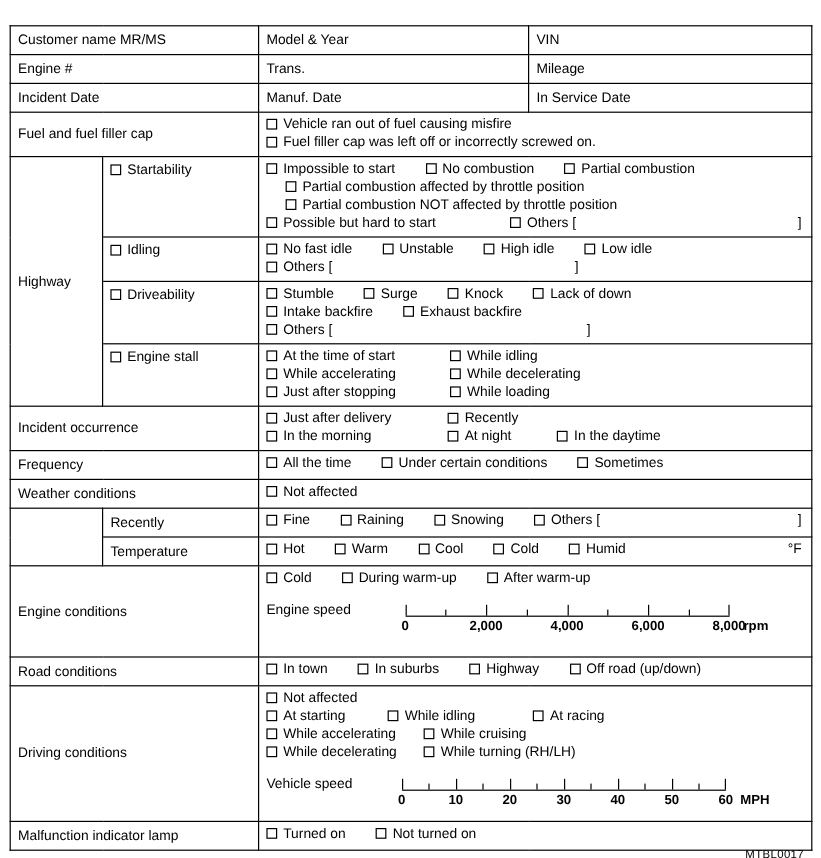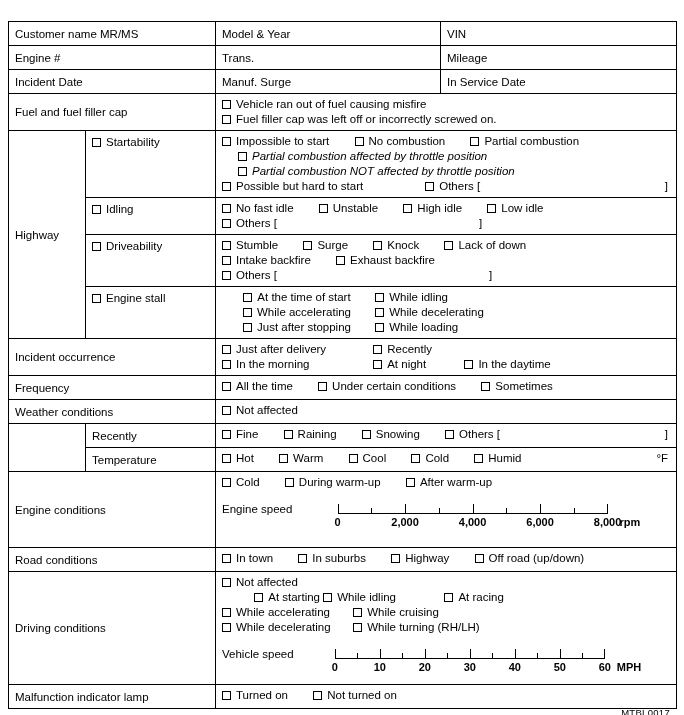--- a/index.html
+++ b/index.html
@@ -8,28 +8,28 @@
   *{box-sizing:border-box;}
   .page{position:relative;width:684px;height:715px;background:#fff;overflow:hidden;margin-top:13px;}
   table.form{position:absolute;left:8px;top:8px;width:668px;border-collapse:collapse;table-layout:fixed;}
   td{border:1px solid #000;padding:2px 6px;vertical-align:middle;}
   td.ct{vertical-align:top;padding:3px 6px;}
   td.sub{vertical-align:top;padding-top:5px;}
   .line{position:relative;line-height:15px;white-space:nowrap;}
   .cb{display:inline-block;width:9px;height:9px;border:1px solid #000;background:#fff;margin-right:5px;vertical-align:-1px;}
   .item{display:inline-block;margin-right:22px;}
   .item:last-child{margin-right:0;}
-  .indent{padding-left:16px;font-style:italic;}
+  .indent{padding-left:16px;}
   .br-right{position:absolute;right:2px;top:0;}
   .w88{min-width:88px;margin-right:0;}
-  .w98{min-width:98px;margin-right:0;text-align:right;}
+  .w98{min-width:98px;margin-right:0;}
   .w118{min-width:118px;margin-right:0;}
   .w128{min-width:128px;margin-right:0;}
   .w148{min-width:148px;margin-right:0;}
-  .w150{min-width:150px;margin-right:0;text-align:center;}
+  .w150{min-width:150px;margin-right:0;}
   .w200{min-width:200px;margin-right:0;}
   .blank180{display:inline-block;width:180px;}
   .blank190{display:inline-block;width:190px;}
   .speed-row{margin-top:12px;white-space:nowrap;}
   .speed-label{display:inline-block;vertical-align:top;padding-top:1px;}
   .ruler{position:relative;display:inline-block;width:270px;height:30px;margin-left:42px;vertical-align:top;margin-top:2px;}
   .ruler-line{position:relative;height:10px;border-bottom:1px solid #000;}
   .tick{position:absolute;bottom:0;width:1px;background:#000;}
   .tick.major{height:9px;}
   .tick.minor{height:5px;}
@@ -55,21 +55,21 @@
     <td><span>Model &amp; Year</span></td>
     <td><span>VIN</span></td>
   </tr>
   <tr style="height:24px">
     <td colspan="2"><span>Engine #</span></td>
     <td><span>Trans.</span></td>
     <td><span>Mileage</span></td>
   </tr>
   <tr style="height:24px">
     <td colspan="2"><span>Incident Date</span></td>
-    <td><span>Manuf. Surge</span></td>
+    <td><span>Manuf. Date</span></td>
     <td><span>In Service Date</span></td>
   </tr>
 
   <tr style="height:36px">
     <td colspan="2"><span>Fuel and fuel filler cap</span></td>
     <td colspan="2" class="ct">
       <div class="line"><span class="item"><span class="cb"></span><span>Vehicle ran out of fuel causing misfire</span></span></div>
       <div class="line"><span class="item"><span class="cb"></span><span>Fuel filler cap was left off or incorrectly screwed on.</span></span></div>
     </td>
   </tr>

